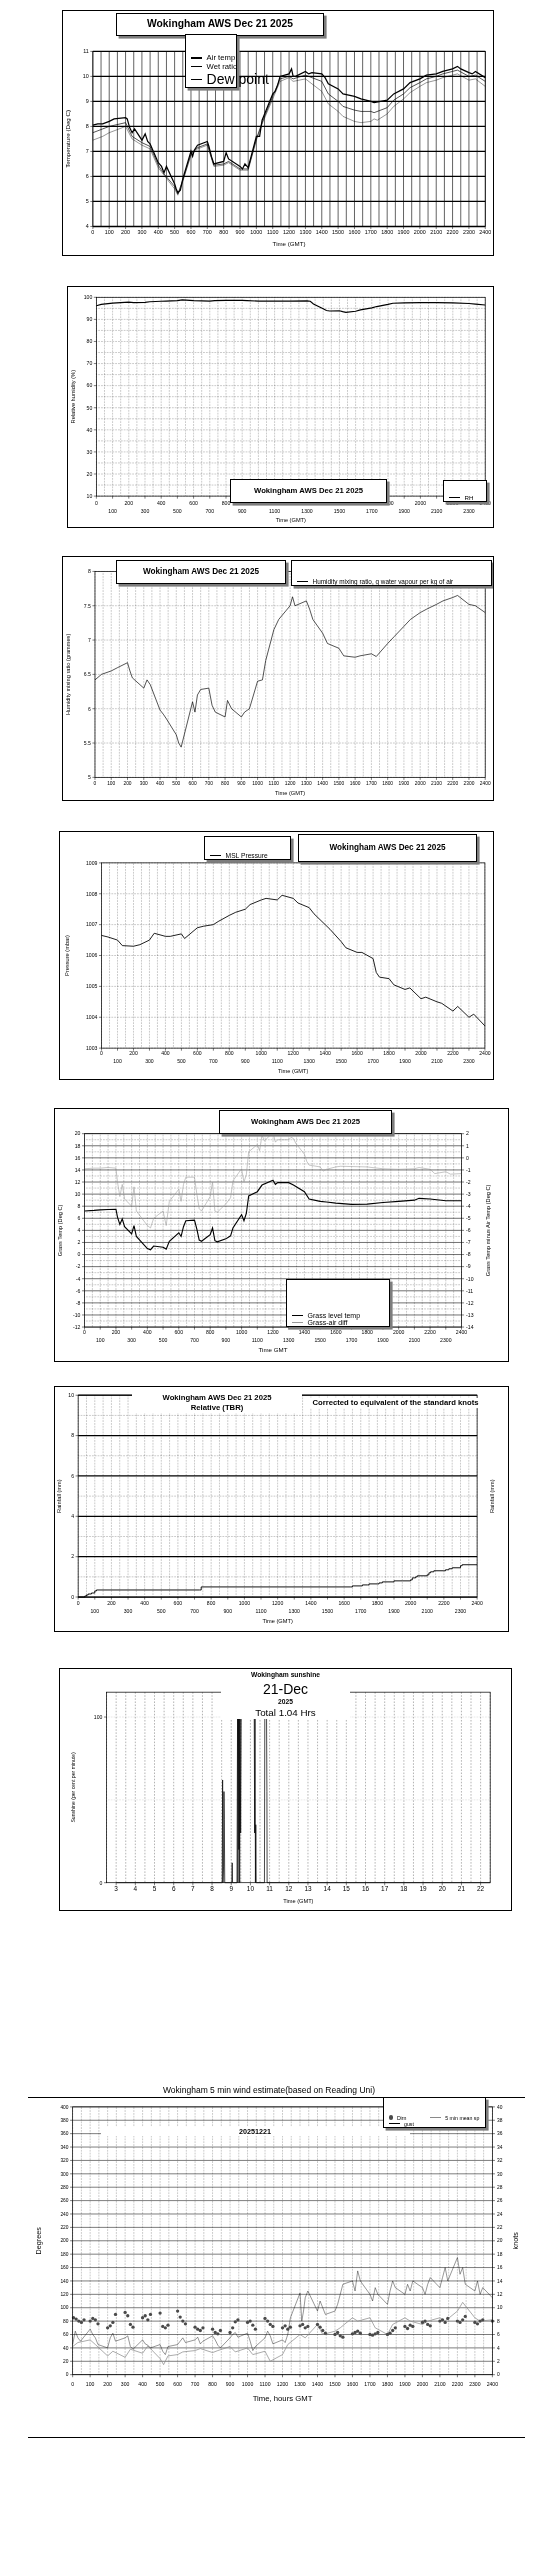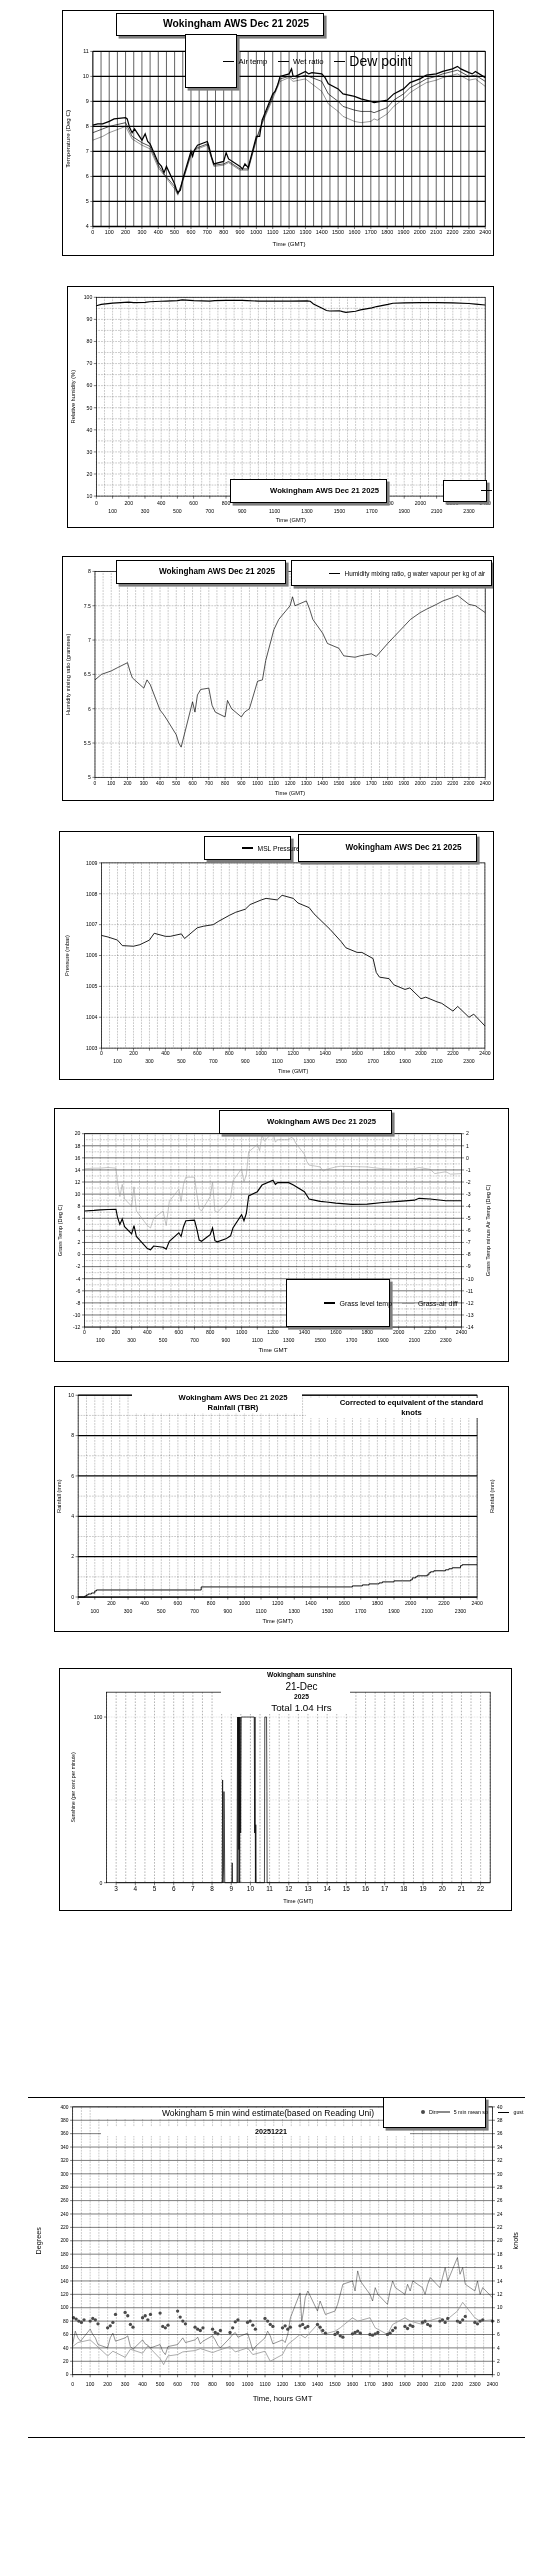--- a/index.html
+++ b/index.html
@@ -2,25 +2,25 @@
 <html style="font-size:8.2px"><head>
 <meta charset="utf-8">
 <style>
   html,body{margin:0;padding:0;background:#fff;}
   #canvas{position:relative;width:541px;height:2620px;background:#fff;
           font-family:"Liberation Sans",sans-serif;color:#000;}
   .chart{position:absolute;background:#fff;overflow:hidden;}
   .boxed{border:0.5px solid #000;}
   .chart svg{position:absolute;left:0;top:0;}
   svg text{font-family:"Liberation Sans",sans-serif;fill:#000;}
-  .obox{position:absolute;background:#fff;box-sizing:border-box;padding-left:32px;}
+  .obox{position:absolute;background:#fff;box-sizing:border-box;}
   .panel{border:0.5px solid #000;box-shadow:2.6px 2.6px 0 #7d7d7d;display:flex;flex-direction:column;
          align-items:center;justify-content:center;text-align:center;line-height:1.25;}
-  .legendbox{border:0.5px solid #000;box-shadow:2.6px 2.6px 0 #7d7d7d;display:flex;flex-direction:row;
-         justify-content:flex-start;}
+  .legendbox{border:0.5px solid #000;box-shadow:2.6px 2.6px 0 #7d7d7d;display:flex;flex-direction:column;
+         justify-content:flex-end;}
   .lrow{display:flex;align-items:center;justify-content:space-between;padding:0 5.2px;}
   .litem{display:flex;align-items:center;white-space:nowrap;}
   .lmark{display:inline-block;margin-right:4.1px;flex:0 0 auto;}
   .txtbox{text-align:center;background:#fff;line-height:1.3;}
   .rule{position:absolute;background:#000;}
 </style>
 </head>
 <body>
 
 <div id="canvas">
@@ -967,21 +967,21 @@
         <line x1="820" y1="408" x2="820" y2="413" stroke="#000" stroke-width="1"></line>
         <text x="820" y="424" text-anchor="middle" font-size="10">2400</text>
         <text x="432.5" y="458" text-anchor="middle" font-size="11">Time (GMT)</text>
         <text x="12" y="212" text-anchor="middle" font-size="11" transform="rotate(-90 12 212)">Rainfall (mm)</text>
         <text x="852" y="212" text-anchor="middle" font-size="11" transform="rotate(-90 852 212)">Rainfall (mm)</text>
         <polyline points="45.0,408.0 54.7,408.0 54.7,408.0 57.9,408.0 57.9,406.0 61.1,406.0 61.1,404.1 64.4,404.1 64.4,402.1 70.8,402.1 70.8,400.2 77.3,400.2 77.3,396.2 80.5,396.2 80.5,394.3 280.7,394.3 280.7,394.3 284.0,394.3 284.0,388.4 574.6,388.4 574.6,388.4 577.8,388.4 577.8,386.4 594.0,386.4 594.0,386.4 597.2,386.4 597.2,384.5 606.9,384.5 606.9,384.5 610.1,384.5 610.1,382.5 626.3,382.5 626.3,382.5 629.5,382.5 629.5,380.6 635.9,380.6 635.9,378.6 658.5,378.6 658.5,376.6 674.7,376.6 674.7,376.6 690.8,376.6 690.8,374.7 694.1,374.7 694.1,370.8 700.5,370.8 700.5,368.8 703.8,368.8 703.8,366.8 723.1,366.8 723.1,364.9 726.4,364.9 726.4,361.0 729.6,361.0 729.6,359.0 736.0,359.0 736.0,357.0 755.4,357.0 755.4,357.0 758.6,357.0 758.6,355.1 765.1,355.1 765.1,353.1 771.6,353.1 771.6,351.2 787.7,351.2 787.7,347.2 790.9,347.2 790.9,345.3 820.0,345.3 820.0,345.3" fill="none" stroke="#000" stroke-width="1.8"></polyline>
         <rect x="45" y="16" width="775" height="392" fill="none" stroke="#000" stroke-width="1.4"></rect>
       </svg>
       <div class="obox txtbox" style="left: 77px; top: 6.2px; width: 170px;">
         <div style="font-size: 7.7px; font-weight: bold;">Wokingham AWS Dec 21 2025</div>
-        <div style="font-size: 7.7px; font-weight: bold;">Rainfall (TBR)</div>
+        <div style="font-size: 7.7px; font-weight: bold;">Relative (TBR)</div>
       </div>
       <div class="obox txtbox" style="left: 251px; top: 11.3px; width: 179px;">
         <div style="font-size: 7.7px; font-weight: bold;">Corrected to equivalent of the standard knots</div>
       </div>
     </section>
   <section class="chart boxed" id="chart-sunshine" style="left: 59px; top: 1668px; width: 451px; height: 241px;">
       <svg width="451" height="241" viewBox="0 0 875 468">
         <line x1="90" y1="45" x2="90" y2="415" stroke="#444" stroke-width="0.8" stroke-dasharray="3,3"></line>
         <line x1="108.625" y1="45" x2="108.625" y2="415" stroke="#444" stroke-width="0.8" stroke-dasharray="3,3"></line>
         <line x1="127.25" y1="45" x2="127.25" y2="415" stroke="#444" stroke-width="0.8" stroke-dasharray="3,3"></line>
@@ -1069,21 +1069,21 @@
         <text x="779.125" y="432" text-anchor="middle" font-size="12.5">21</text>
         <line x1="816.375" y1="415" x2="816.375" y2="420" stroke="#000" stroke-width="1"></line>
         <text x="816.375" y="432" text-anchor="middle" font-size="12.5">22</text>
         <text x="462.5" y="455" text-anchor="middle" font-size="11">Time (GMT)</text>
         <text x="28" y="230" text-anchor="middle" font-size="10" transform="rotate(-90 28 230)">Sunshine (per cent per minute)</text>
         <polyline points="108.6,415.0 313.5,415.0 314.6,415.0 315.4,215.5 316.1,415.0 317.2,382.8 318.0,238.0 318.7,292.7 319.5,415.0 333.2,415.0 334.0,376.4 334.7,415.0 343.3,415.0 344.4,93.3 345.2,415.0 346.3,93.3 347.0,350.7 347.8,93.3 348.5,415.0 349.3,93.3 350.4,318.5 351.5,93.3 352.6,93.3 376.8,93.3 377.6,318.5 378.3,93.3 379.1,415.0 379.8,302.4 380.6,415.0 396.6,415.0 397.3,93.3 400.7,93.3 401.4,238.0 401.8,415.0 406.6,415.0 835.0,415.0" fill="none" stroke="#000" stroke-width="1.4"></polyline>
         <rect x="90" y="45" width="745" height="370" fill="none" stroke="#000" stroke-width="1.4"></rect>
       </svg>
       <div class="obox txtbox" style="left: 161px; top: 2.1px; width: 129px;">
         <div style="font-size: 6.7px; font-weight: bold;">Wokingham sunshine</div>
-        <div style="font-size: 10px;">21-Dec</div>
+        <div style="font-size: 14px;">21-Dec</div>
         <div style="font-size: 6.7px; font-weight: bold;">2025</div>
         <div style="font-size: 9.8px; text-align: center;">Total 1.04 Hrs</div>
       </div>
     </section>
   <section class="chart" id="chart-wind" style="left: 15.5px; top: 2081px; width: 515px; height: 335px;">
       <svg width="515" height="335" viewBox="0 0 1000 650">
         <line x1="110" y1="50" x2="110" y2="570" stroke="#000" stroke-width="0.8" stroke-dasharray="1,2"></line>
         <line x1="126.97916666666666" y1="50" x2="126.97916666666666" y2="570" stroke="#000" stroke-width="0.8" stroke-dasharray="1,2"></line>
         <line x1="143.95833333333331" y1="50" x2="143.95833333333331" y2="570" stroke="#000" stroke-width="0.8" stroke-dasharray="1,2"></line>
         <line x1="160.9375" y1="50" x2="160.9375" y2="570" stroke="#000" stroke-width="0.8" stroke-dasharray="1,2"></line>
@@ -1385,21 +1385,21 @@
         <circle cx="862.2" cy="468.6" r="3.2" fill="#4a4a4a"></circle>
         <circle cx="867.3" cy="463.4" r="3.2" fill="#4a4a4a"></circle>
         <circle cx="872.4" cy="456.9" r="3.2" fill="#4a4a4a"></circle>
         <circle cx="891.0" cy="468.6" r="3.2" fill="#4a4a4a"></circle>
         <circle cx="896.1" cy="471.2" r="3.2" fill="#4a4a4a"></circle>
         <circle cx="901.2" cy="466.0" r="3.2" fill="#4a4a4a"></circle>
         <circle cx="906.3" cy="463.4" r="3.2" fill="#4a4a4a"></circle>
         <circle cx="925.0" cy="466.0" r="3.2" fill="#4a4a4a"></circle>
         <rect x="110" y="50" width="815" height="520" fill="none" stroke="#000" stroke-width="1.4"></rect>
       </svg>
-      <div class="obox txtbox" style="left: 82px; top: 4.1px; width: 309px; margin-top: 23px;">
+      <div class="obox txtbox" style="left: 99px; top: 4.1px; width: 309px;">
         <div style="font-size: 8.5px;">Wokingham 5 min wind estimate(based on Reading Uni)</div>
       </div>
       <div class="obox txtbox" style="left: 85px; top: 30px; width: 309px; margin-top: 16px;">
         <div style="font-size: 7.2px; font-weight: bold;">20251221</div>
       </div>
       <div class="obox legendbox" style="left: 367px; top: 15.5px; width: 103px; height: 31px;">
         <div class="lrow">
           <div class="litem" style="font-size: 5.2px;">
             <span class="lmark" style="width: 4.1px; height: 4.1px; border-radius: 50%; background: rgb(74, 74, 74);"></span>
             <span>Dirn</span>

